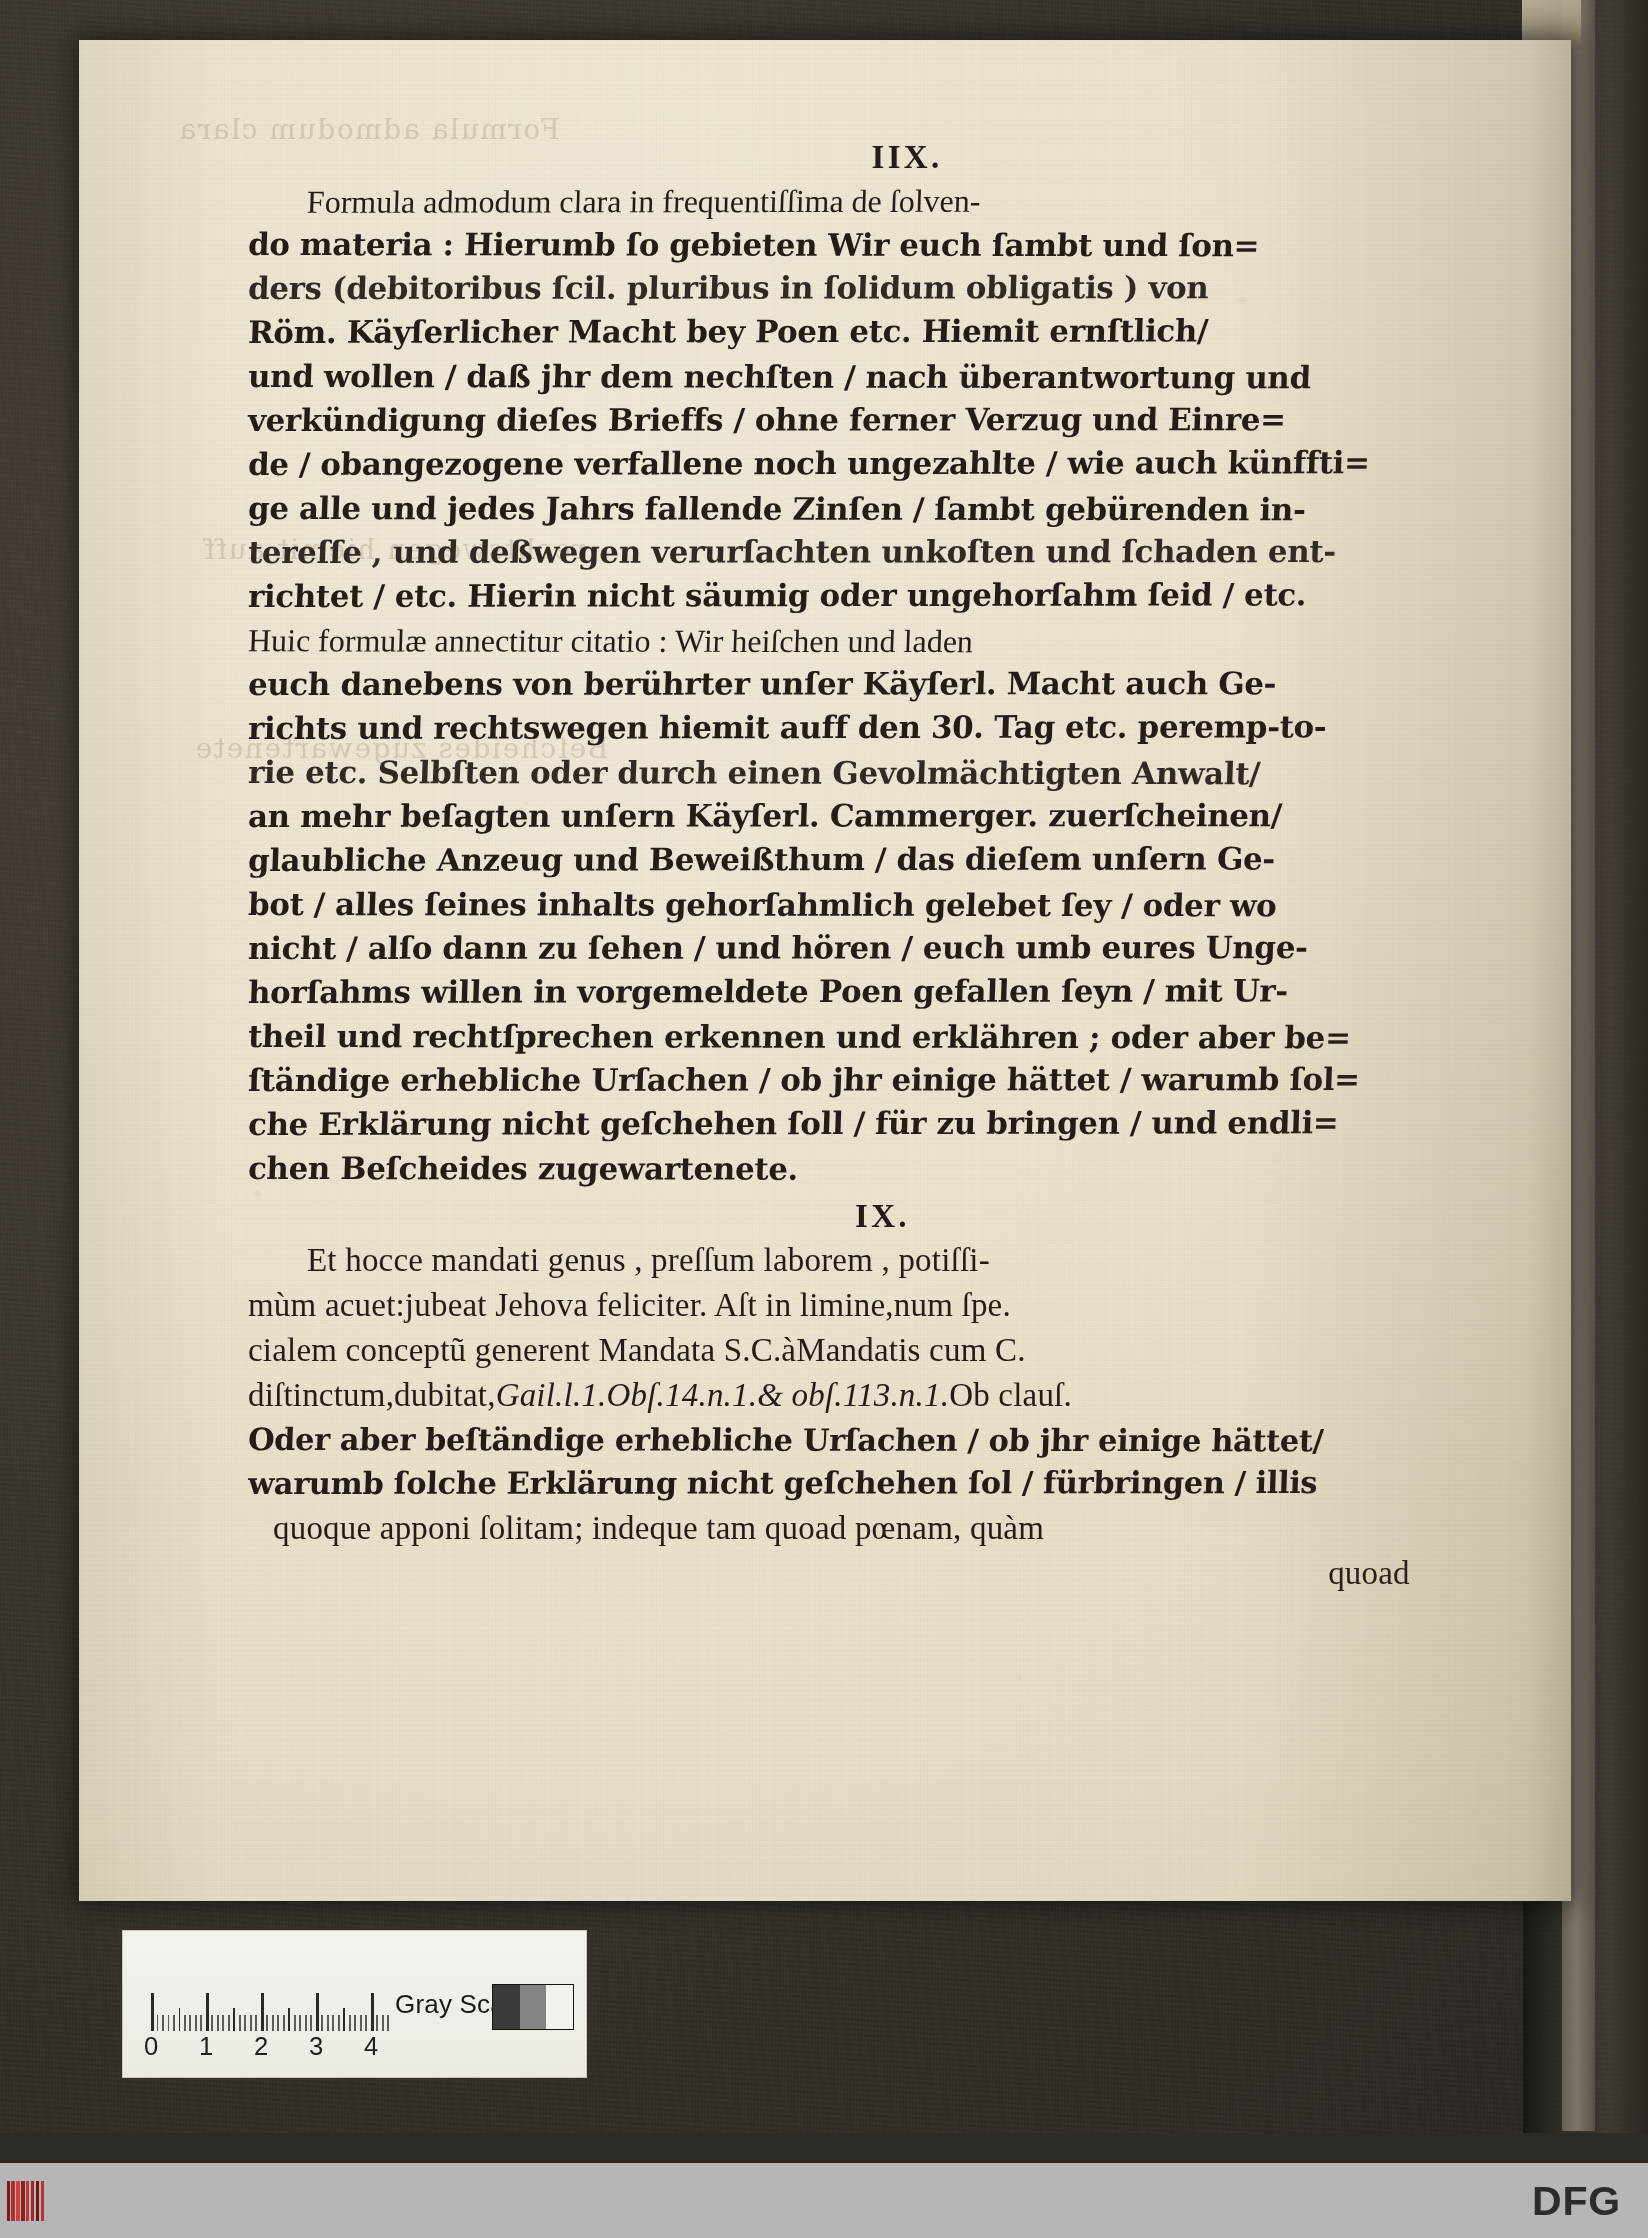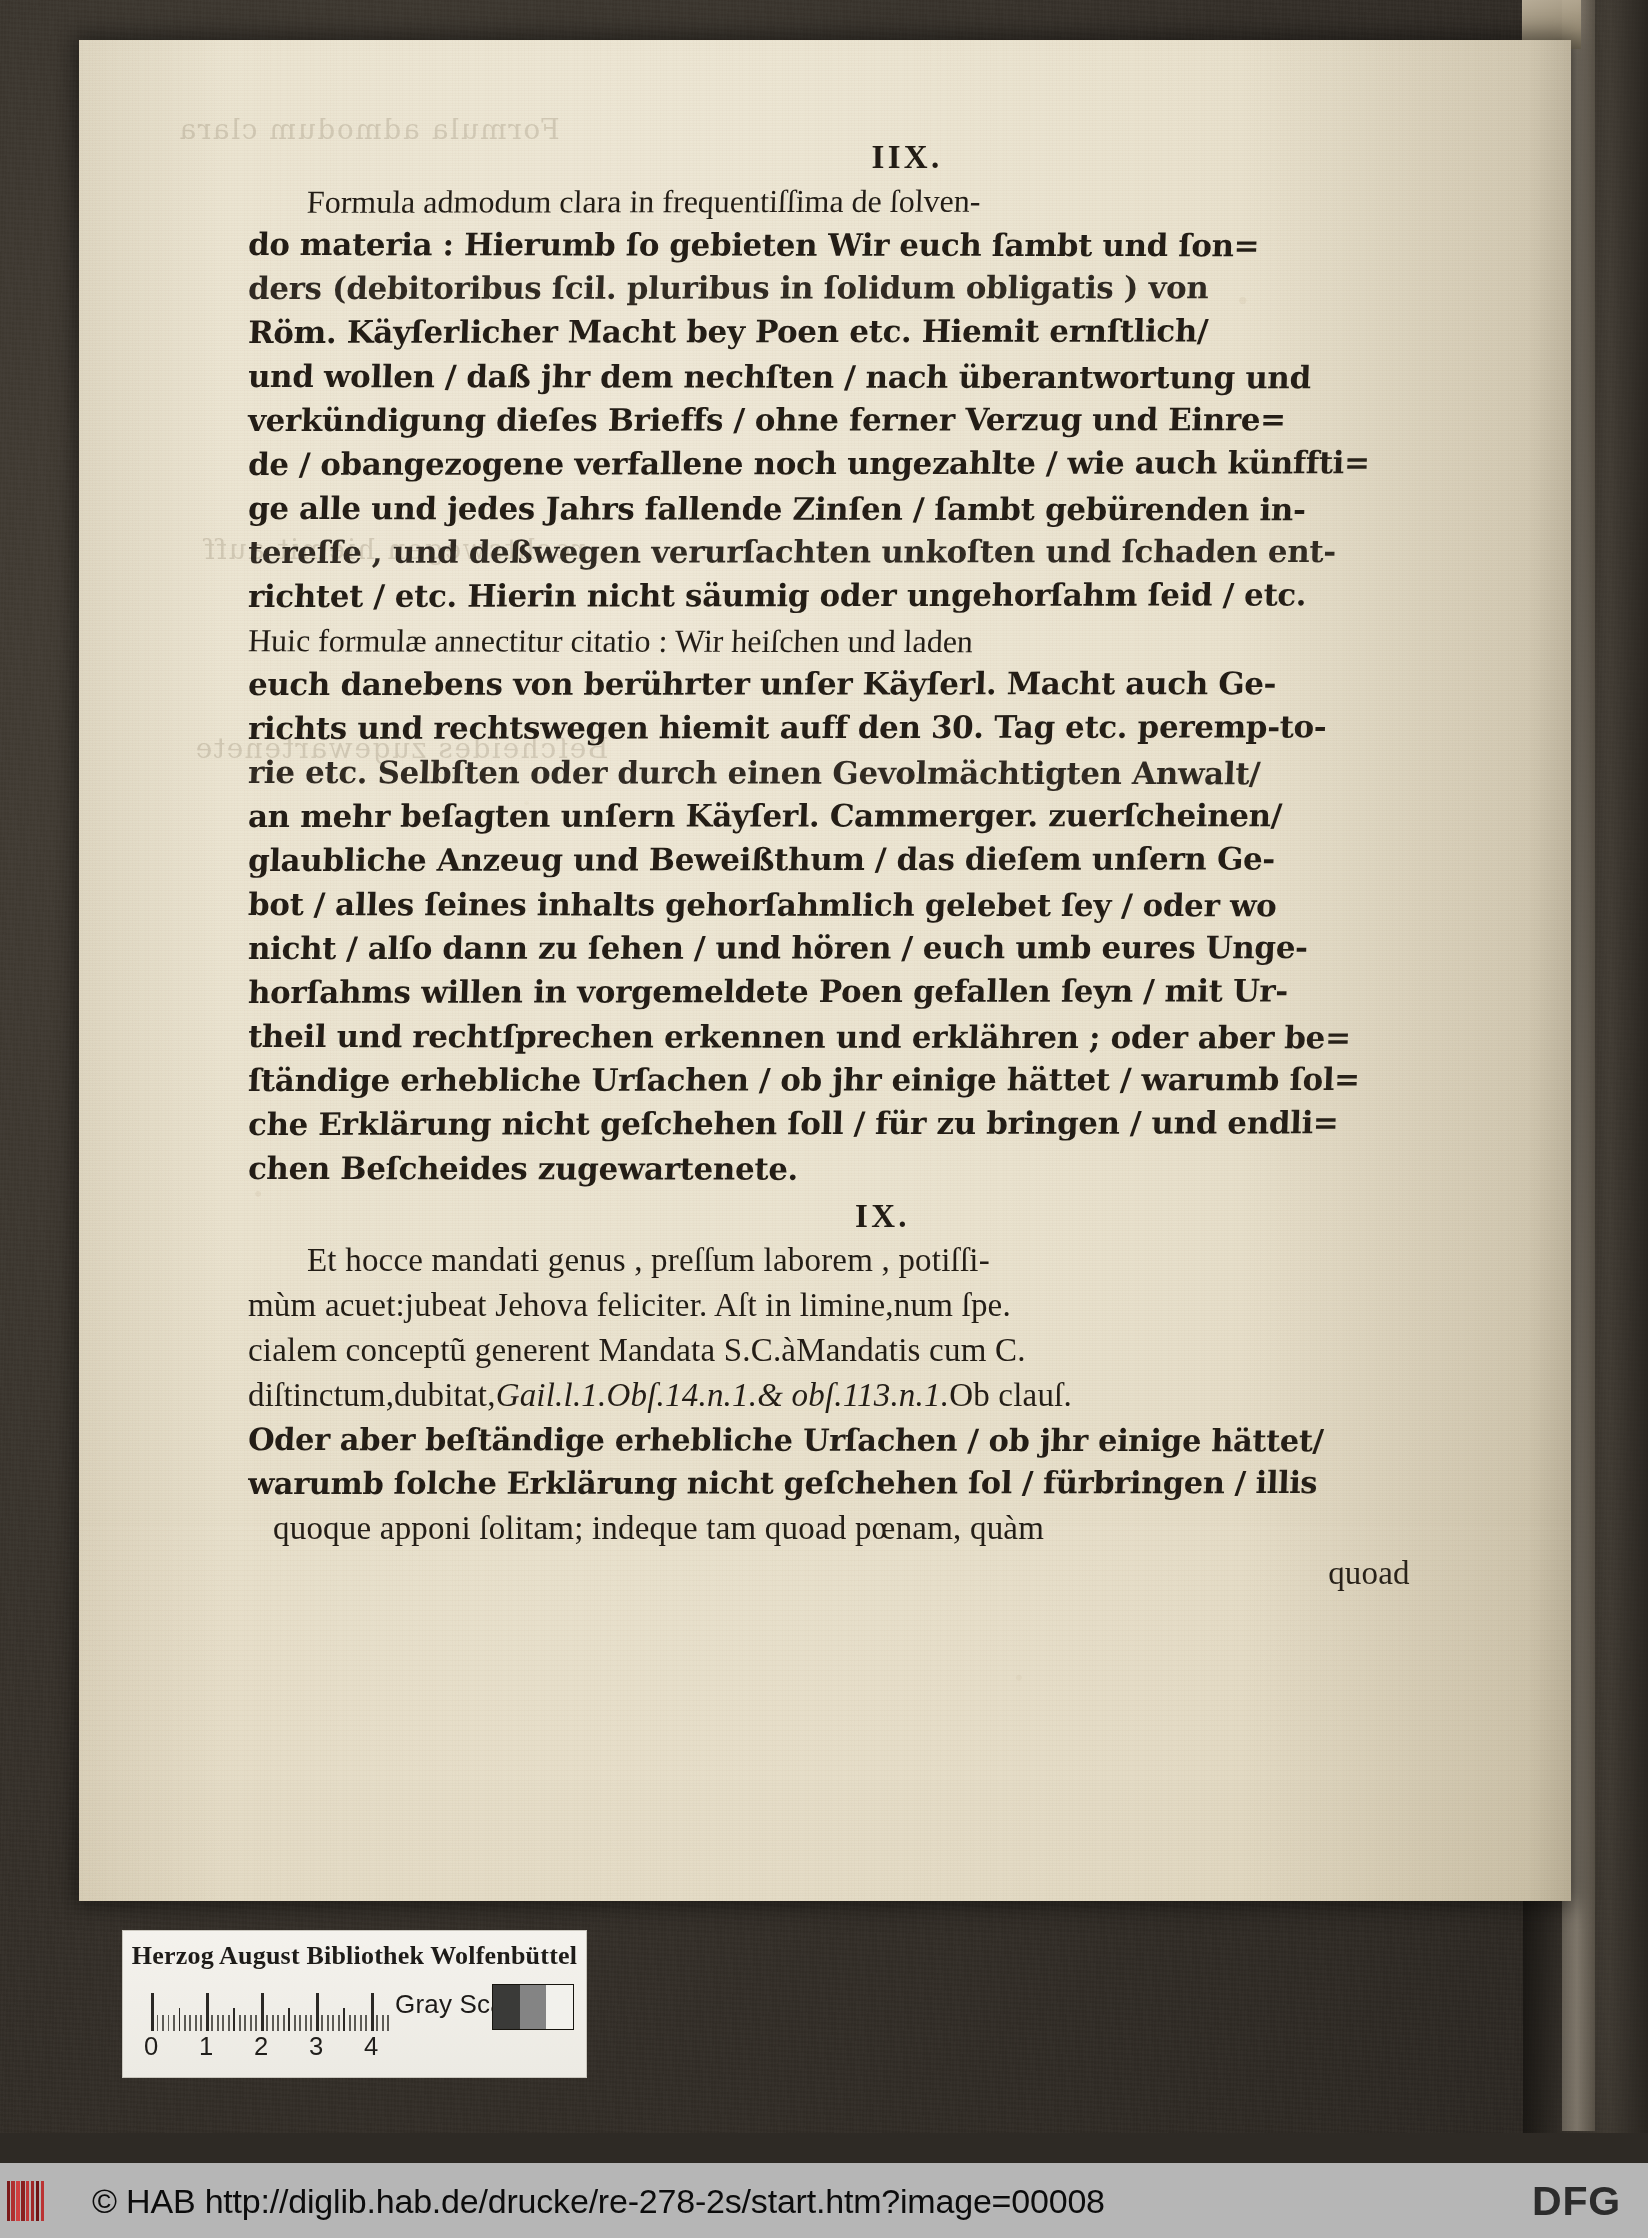--- a/index.html
+++ b/index.html
@@ -310,21 +310,20 @@
 
     <div class="line fraktur j2" style="font-size:30.5px">Oder aber beſtändige erhebliche Urſachen / ob jhr einige hättet/</div>
     <div class="line fraktur j3" style="font-size:30.5px">warumb ſolche Erklärung nicht geſchehen ſol / fürbringen / illis</div>
     <div class="latin-line" style="padding-left:25px">quoque apponi ſolitam; indeque tam quoad pœnam, quàm</div>
 
     <div class="latin-line right-align">quoad</div>
   </div>
 </div>
 
 <div id="scale-card">
-  <div id="scale-card-title">Herzog August Bibliothek Wolfenbüttel</div>
 
   <div id="ruler-zone">
       <div class="tick major" style="left: 0px;"></div>
       <div class="tick minor" style="left: 5.5px;"></div>
       <div class="tick minor" style="left: 11px;"></div>
       <div class="tick minor" style="left: 16.5px;"></div>
       <div class="tick minor" style="left: 22px;"></div>
       <div class="tick medium" style="left: 27.5px;"></div>
       <div class="tick minor" style="left: 33px;"></div>
       <div class="tick minor" style="left: 38px;"></div>
@@ -387,16 +386,15 @@
   <div id="color-ticks">
       <div class="ctick" style="background: rgb(123, 26, 26);"></div>
       <div class="ctick" style="background: rgb(176, 48, 48);"></div>
       <div class="ctick" style="background: rgb(208, 64, 64);"></div>
       <div class="ctick" style="background: rgb(138, 32, 32);"></div>
       <div class="ctick" style="background: rgb(192, 53, 53);"></div>
       <div class="ctick" style="background: rgb(160, 40, 40);"></div>
       <div class="ctick" style="background: rgb(112, 21, 21);"></div>
       <div class="ctick" style="background: rgb(187, 51, 51);"></div>
     </div>
-  <div id="footer-credit">© HAB http://diglib.hab.de/drucke/re-278-2s/start.htm?image=00008</div>
   <div id="dfg-logo">DFG</div>
 </div>
 
 
 </body></html>

